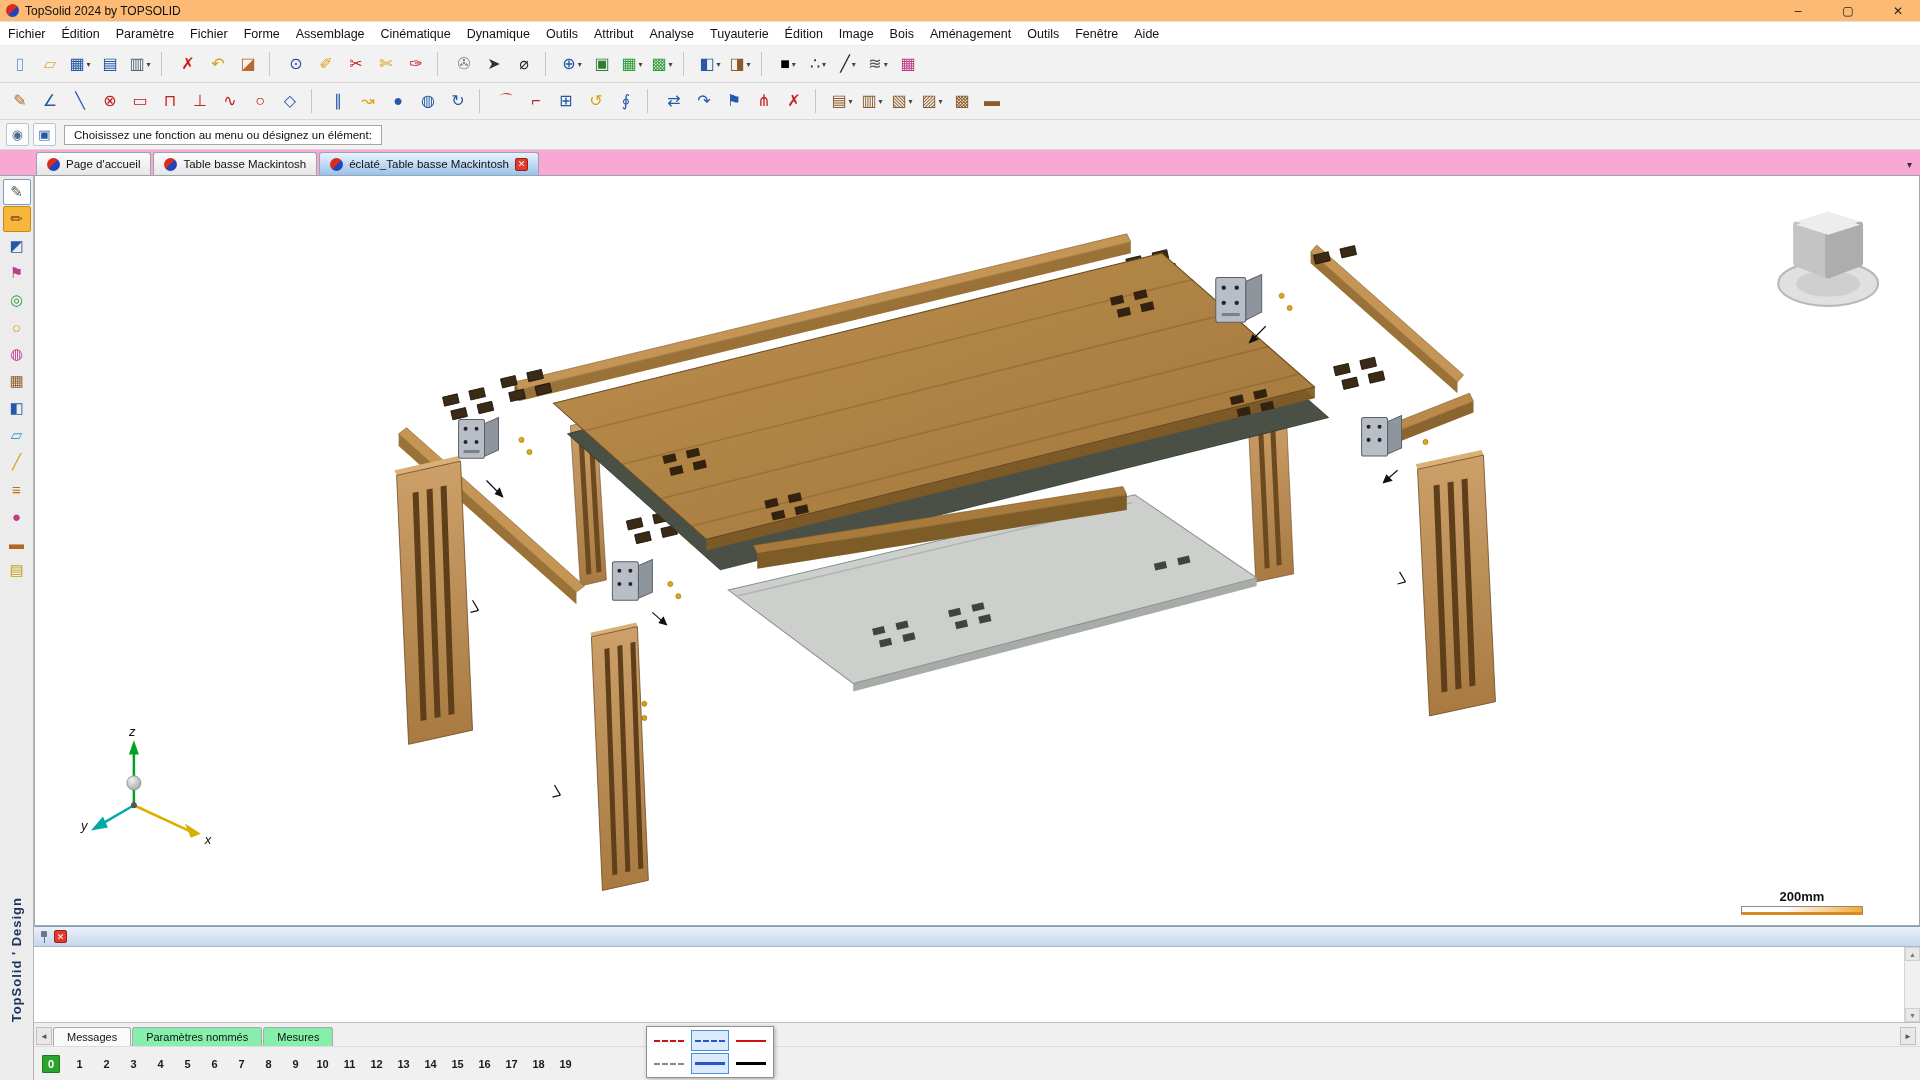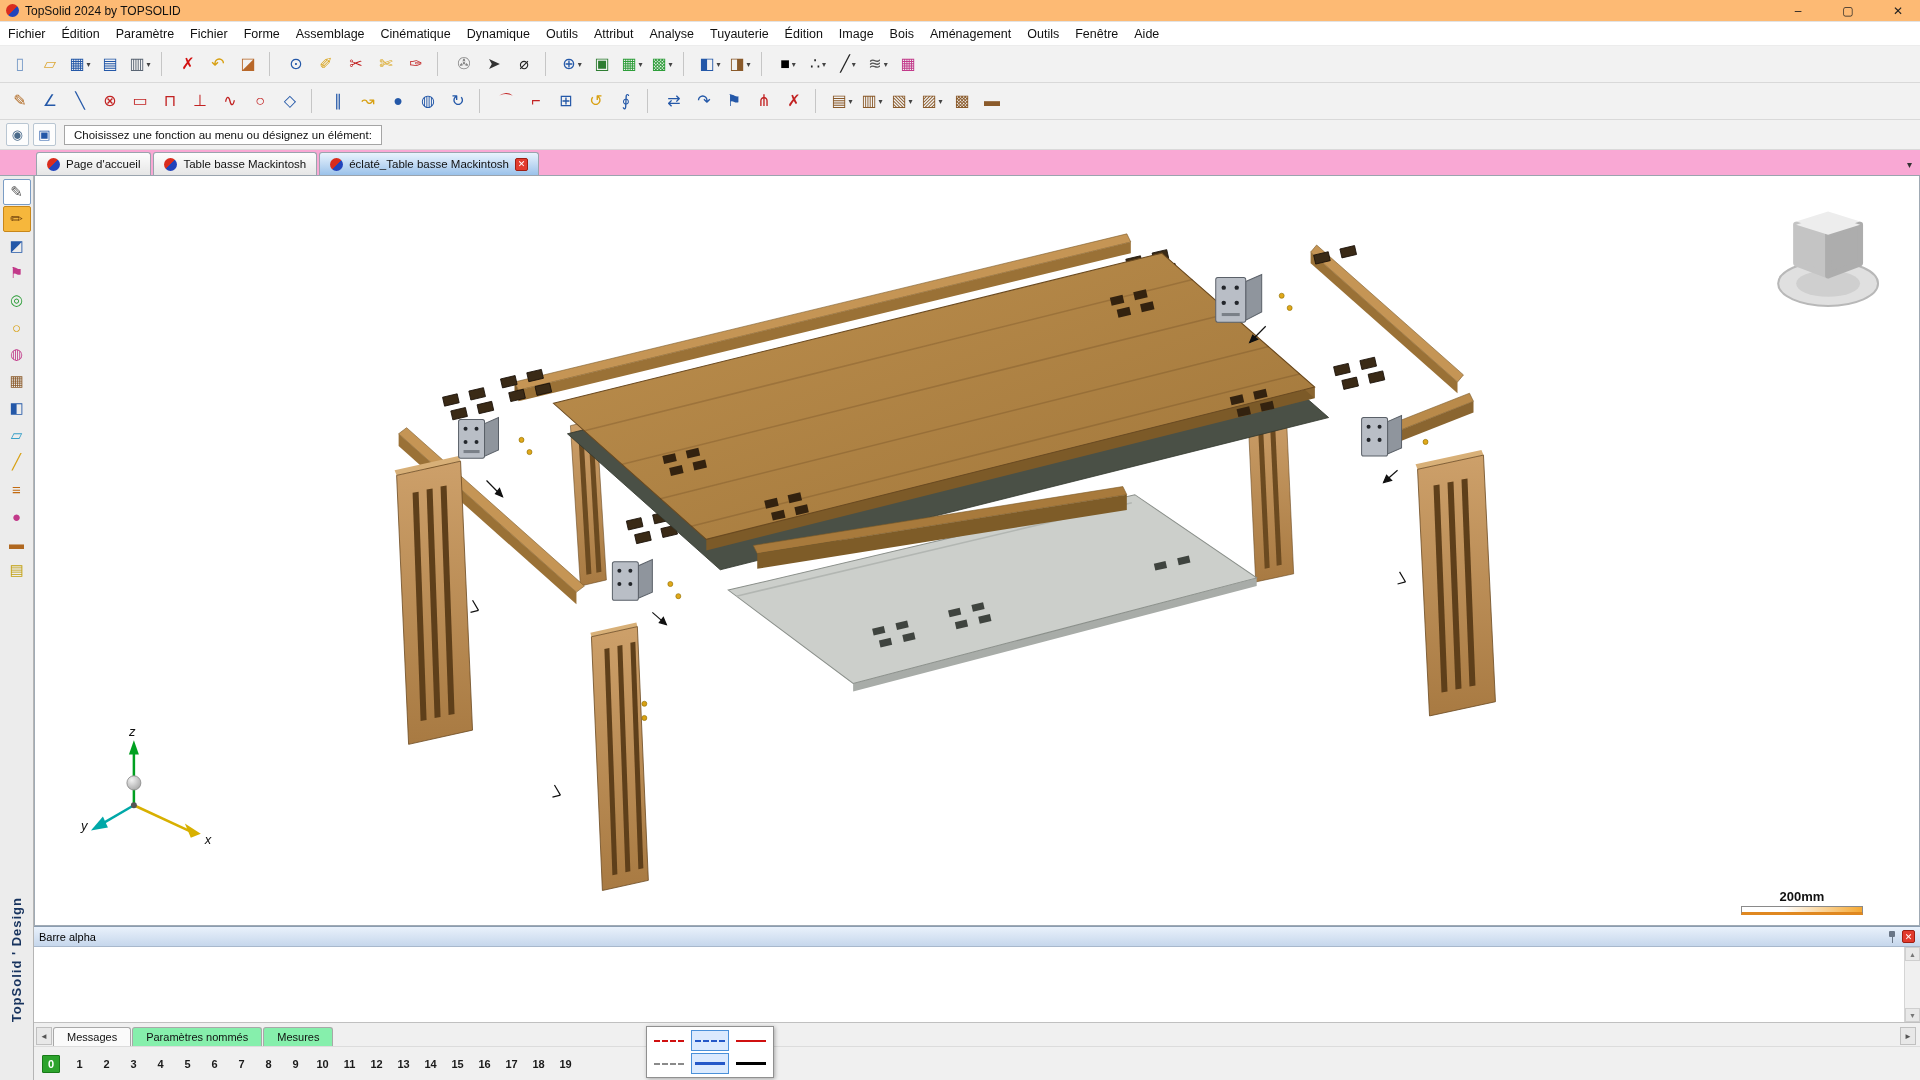--- a/index.html
+++ b/index.html
@@ -917,21 +917,20 @@
         </svg>
 
         <div class="scalebox">
           <div class="scale-label">200mm</div>
           <div class="scale-bar"></div>
         </div>
       </div>
 
       <div class="alpha">
         <div class="alpha-head">
-          <span class="alpha-title">Barre alpha</span>
           <span class="pin-icon"></span>
           <span class="alpha-close">✕</span>
         </div>
         <div class="alpha-body">
           <div class="alpha-canvas"></div>
           <div class="vscroll">
             <span class="vs-btn">▲</span>
             <span class="vs-btn">▼</span>
           </div>
         </div>

